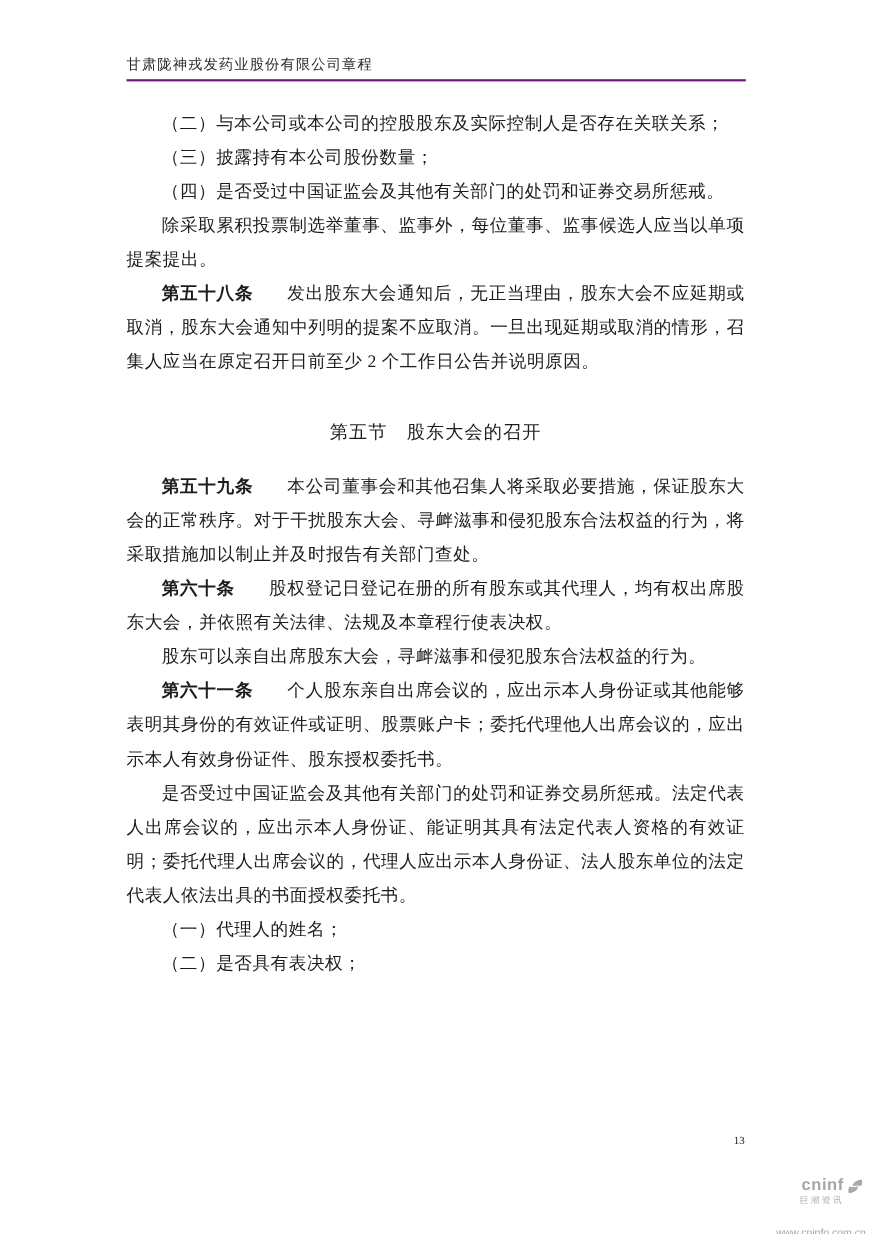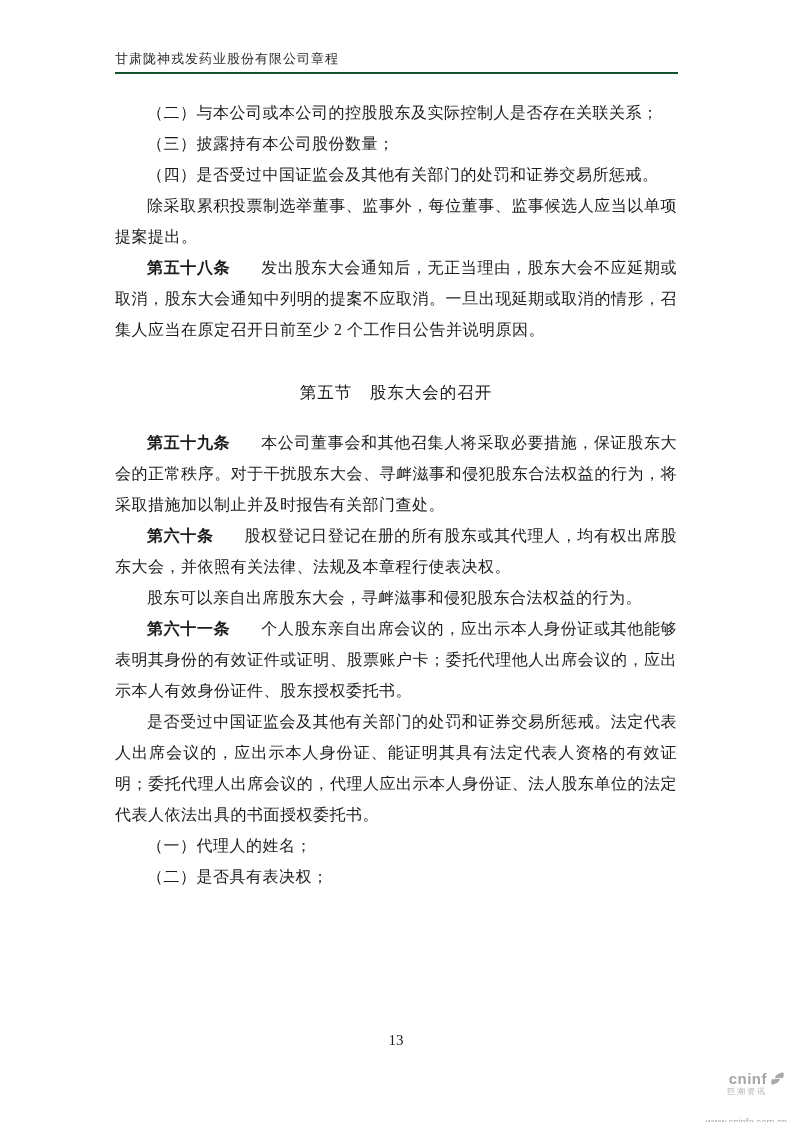--- a/index.html
+++ b/index.html
@@ -13,21 +13,21 @@
     color: #1c1c1c;
     overflow: hidden;
   }
 
   
   .header {
     position: absolute;
     left: 115px;
     top: 50px;
     width: 563px;
-    border-bottom: 2px solid #14532d;
+    border-bottom: 2px solid #701a75;
     padding-bottom: 4px;
   }
   .header-title {
     font-size: 13px;
     line-height: 18px;
     letter-spacing: 1px;
     color: #2a2a2a;
   }
 
   
@@ -52,38 +52,38 @@
     letter-spacing: 1px;
   }
   .art-label { font-weight: bold; margin-right: 31px; }
 
   
   .page-number {
     position: absolute;
     left: 115px;
     top: 1032px;
     width: 562px;
-    text-align: center;
-    font-size: 15px;
+    text-align: right;
+    font-size: 10px;
     color: #222;
   }
   .cninfo {
     position: absolute;
     right: 4px;
     top: 1070px;
     width: 120px;
     color: #a9a9a9;
     font-family: "Liberation Sans", sans-serif;
     text-align: right;
     line-height: 1.1;
   }
   .cninfo-brand-row {
     display: flex;
     justify-content: flex-end;
-    align-items: flex-end;
+    align-items: flex-start;
     gap: 2px;
     padding-right: 3px;
   }
   .cninfo-brand {
     font-weight: bold;
     font-size: 15px;
     letter-spacing: 0.5px;
     color: #a6a6a6;
   }
   .cninfo-swirl { width: 17px; height: 17px; display: block; }

